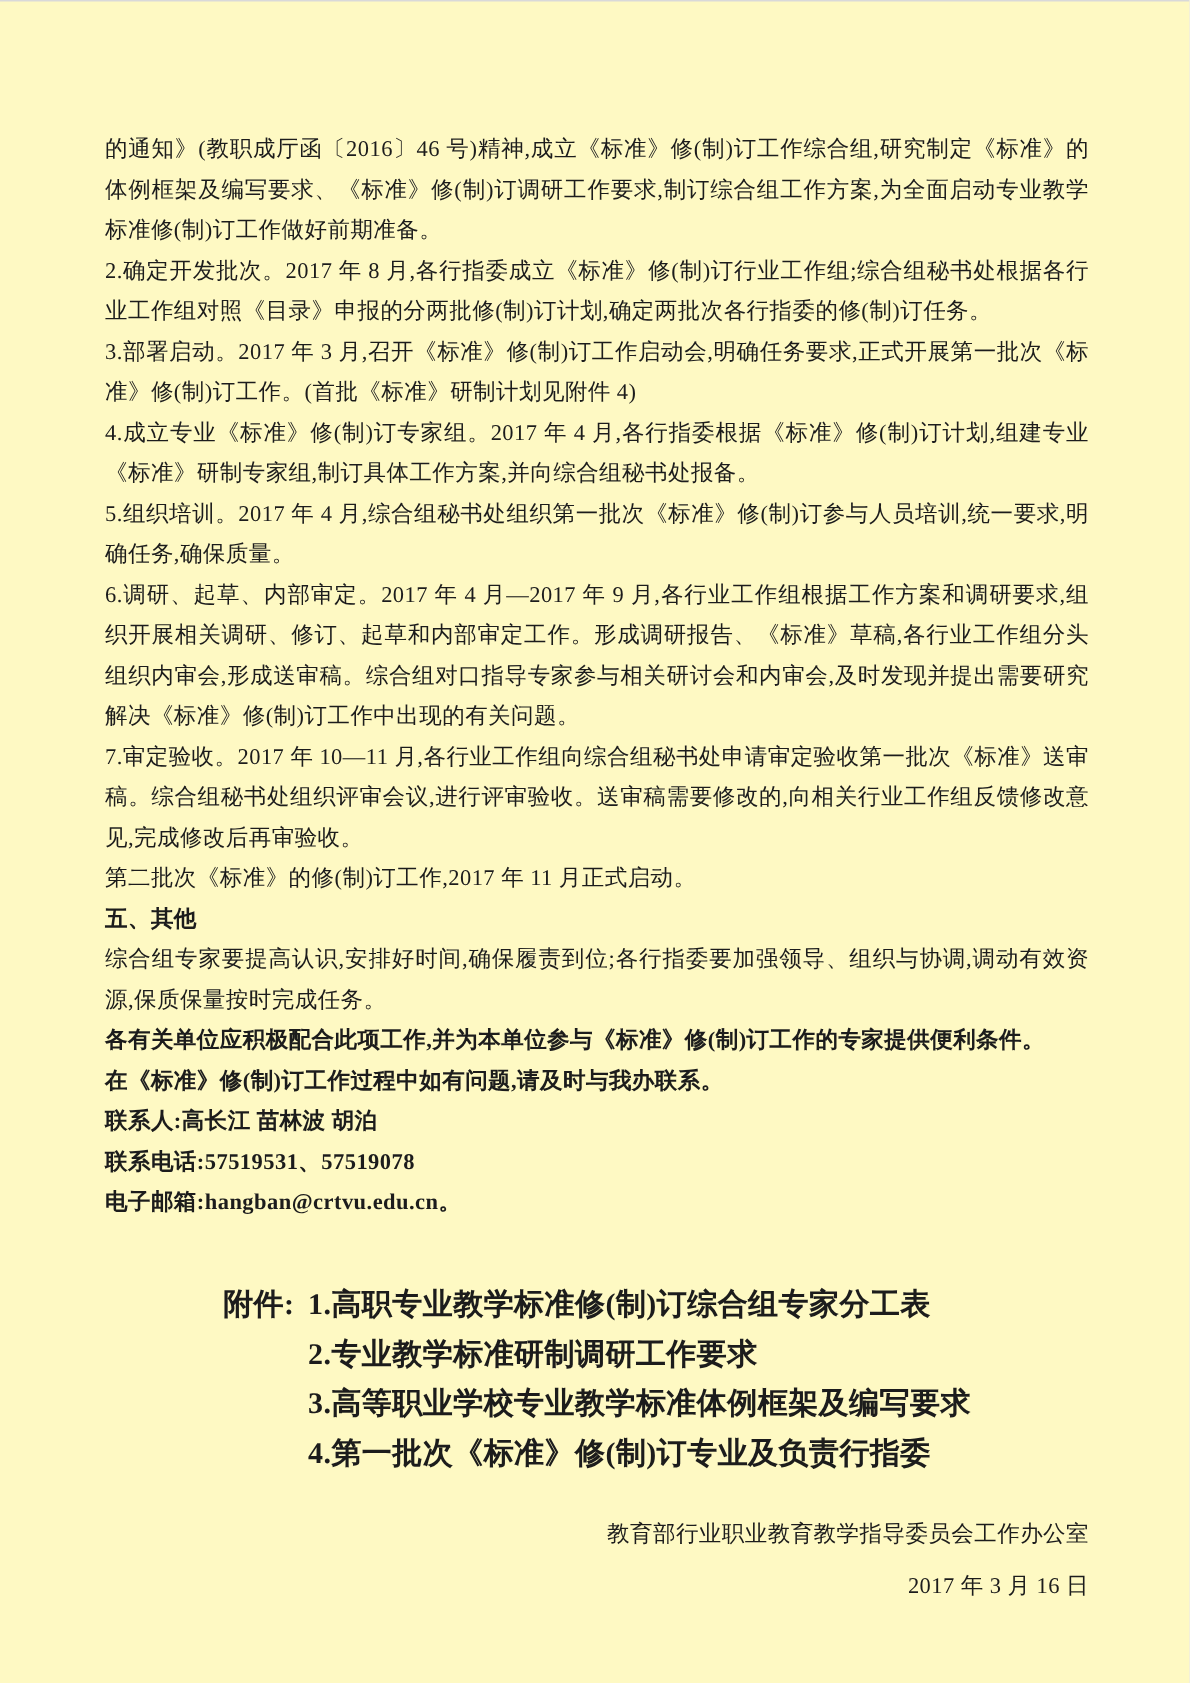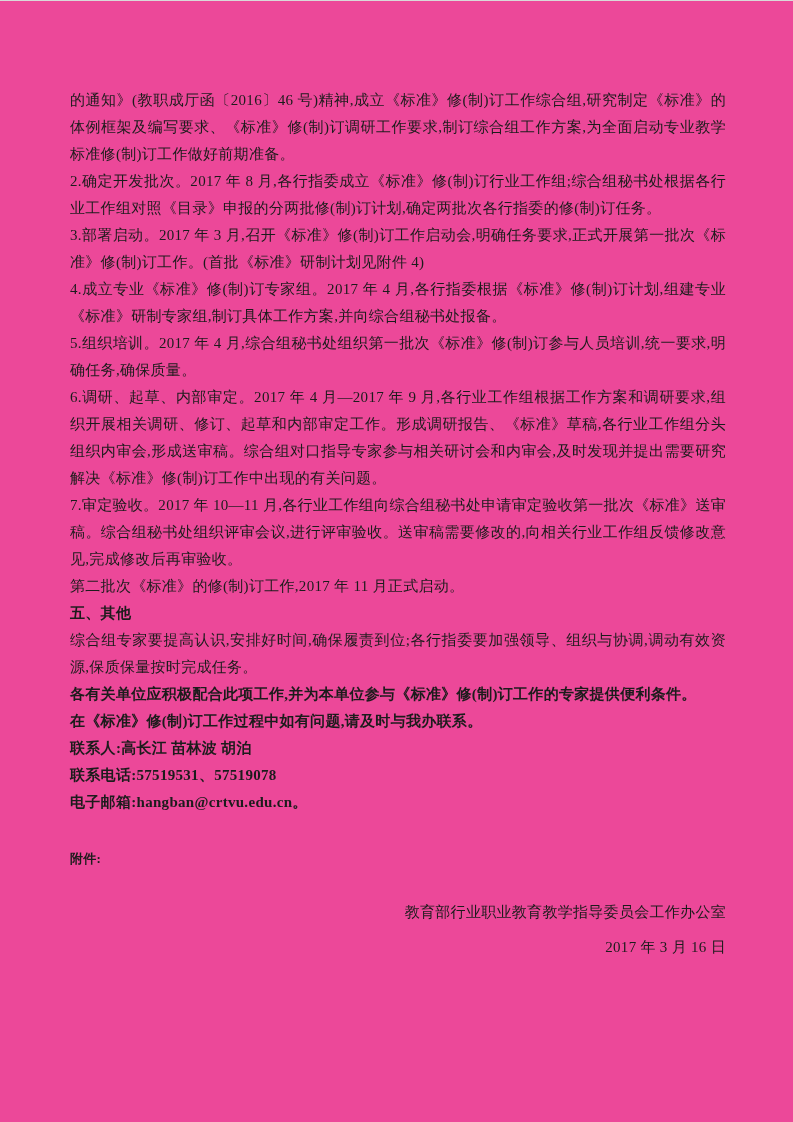--- a/index.html
+++ b/index.html
@@ -5,21 +5,21 @@
   html, body {
     margin: 0;
     padding: 0;
     background: #e9e9e9;
   }
   .page {
     position: relative;
     width: 793px;
     height: 1122px;
     margin: 0 auto;
-    background: #ec4899;
+    background: #fef9c3;
     border-top: 1px solid #d9d9d9;
     box-sizing: border-box;
     overflow: hidden;
     font-family: "Liberation Serif", "DejaVu Serif", serif;
     color: #1c1c1c;
   }
   .content {
     position: absolute;
     top: 86px;
     left: 70px;
@@ -38,25 +38,26 @@
   }
   .section-heading {
     margin: 0;
     font-size: 15px;
     line-height: 27px;
     font-weight: bold;
     letter-spacing: 0.3px;
   }
   .attachments {
     display: flex;
-    margin-top: 26px;
-    font-size: 13px;
+    margin-top: 38px;
+    font-size: 20px;
     line-height: 33px;
     font-weight: bold;
     letter-spacing: 0.3px;
+    justify-content: center;
   }
   .att-label {
     white-space: nowrap;
     margin-right: 9px;
   }
   .att-items {
     display: flex;
     flex-direction: column;
   }
   .signature-block {
@@ -99,20 +100,26 @@
     <p class="para bold">在《标准》修(制)订工作过程中如有问题,请及时与我办联系。</p>
 
     <p class="para bold">联系人:高长江 苗林波 胡泊</p>
 
     <p class="para bold">联系电话:57519531、57519078</p>
 
     <p class="para bold">电子邮箱:hangban@crtvu.edu.cn。</p>
 
     <div class="attachments">
       <span class="att-label">附件:</span>
+      <div class="att-items">
+        <div>1.高职专业教学标准修(制)订综合组专家分工表</div>
+        <div>2.专业教学标准研制调研工作要求</div>
+        <div>3.高等职业学校专业教学标准体例框架及编写要求</div>
+        <div>4.第一批次《标准》修(制)订专业及负责行指委</div>
+      </div>
     </div>
 
     <div class="signature-block">
       <div>教育部行业职业教育教学指导委员会工作办公室</div>
       <div>2017 年 3 月 16 日</div>
     </div>
 
   </div>
 </div>
 

